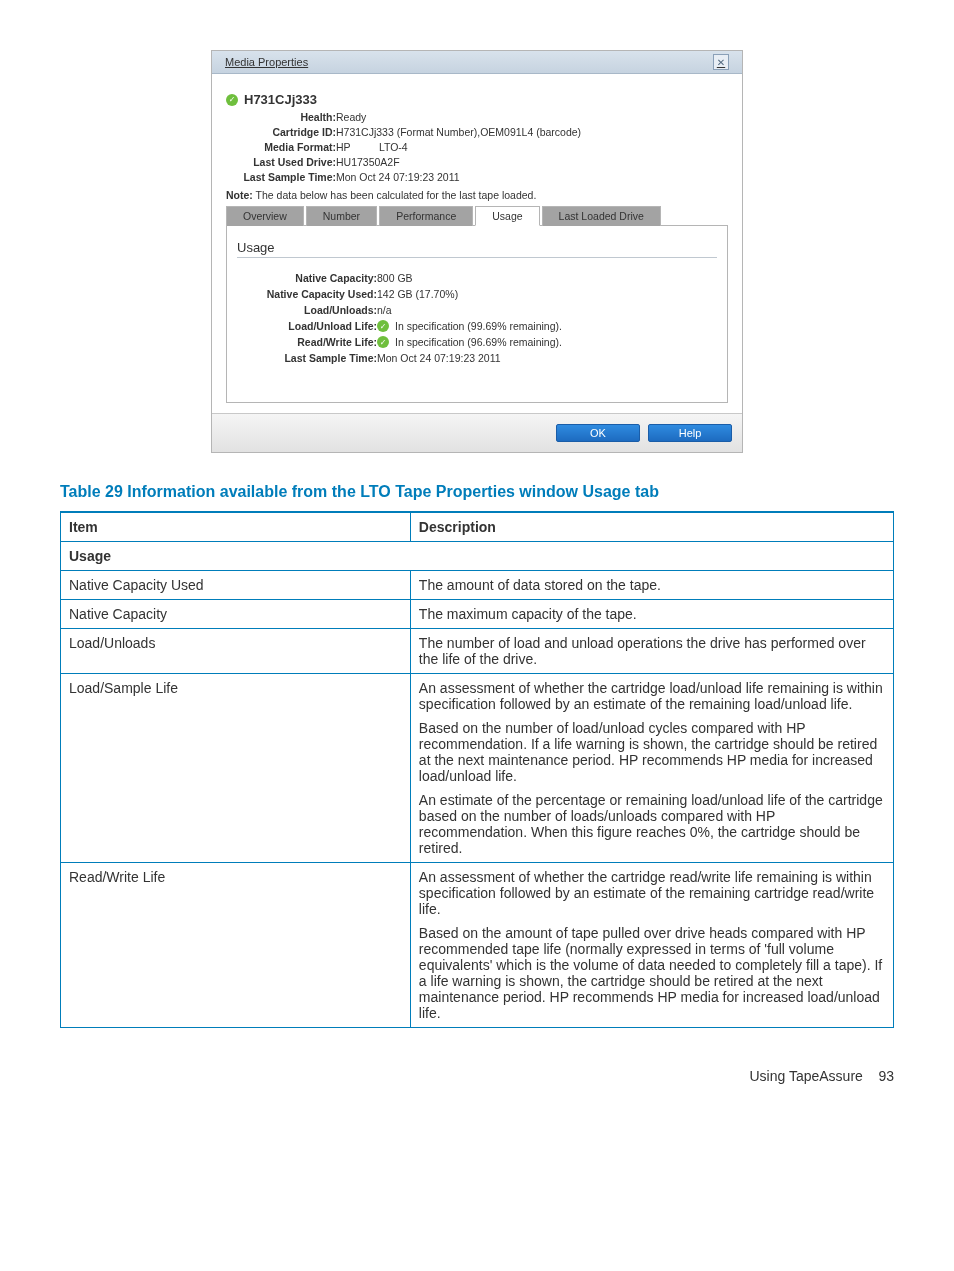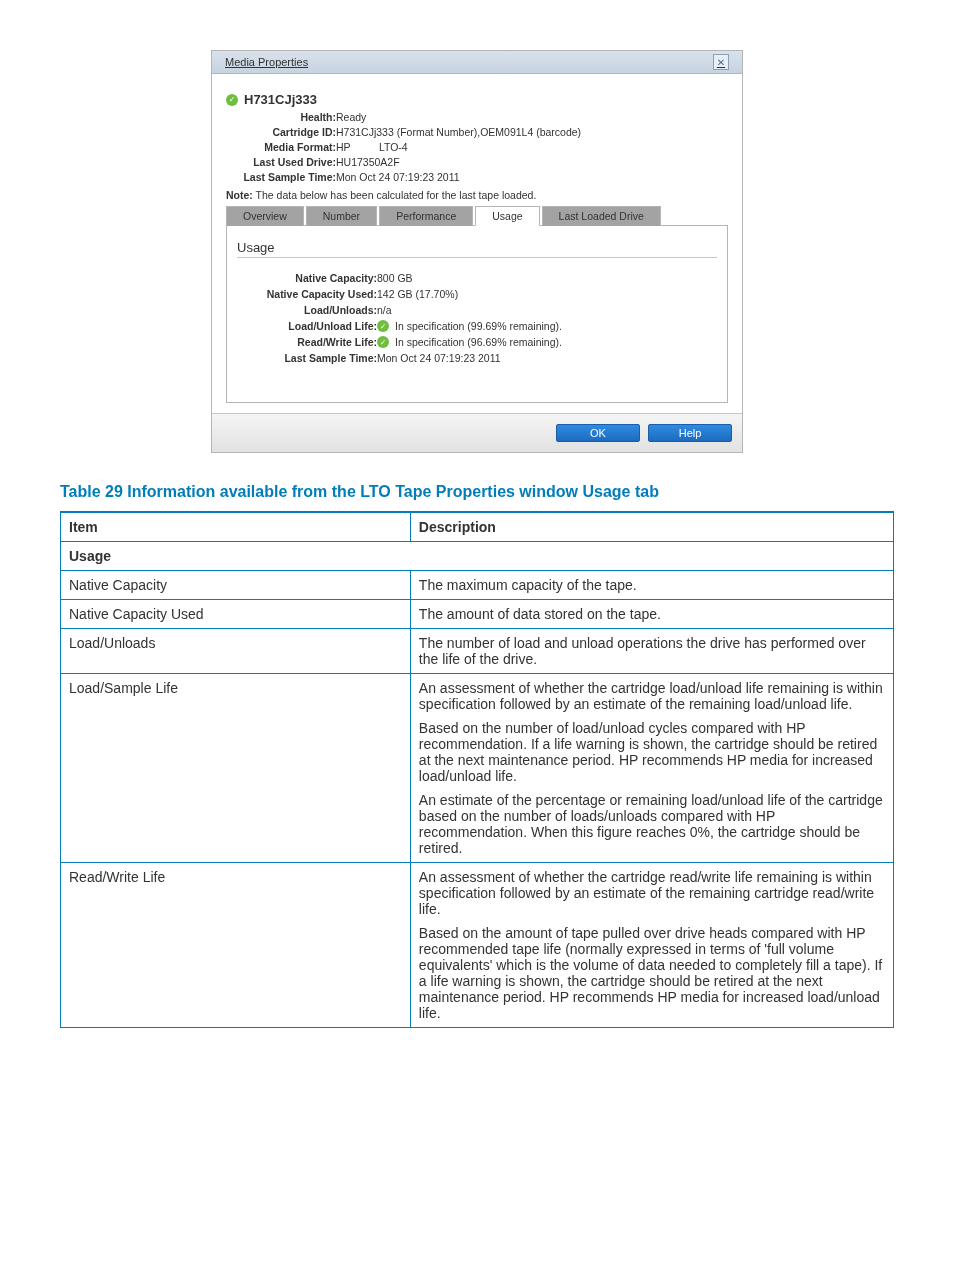--- a/index.html
+++ b/index.html
@@ -297,29 +297,29 @@
       <tr>
         <th class="item-col">Item</th>
         <th>Description</th>
       </tr>
     </thead>
     <tbody id="table-body">
       <tr class="section-row">
           <td colspan="2">Usage</td>
         </tr>
     <tr>
+          <td class="item-col">Native Capacity Used</td>
+          <td>
+            <div class="desc-para">The amount of data stored on the tape.</div>
+          </td>
+        </tr>
+        <tr>
           <td class="item-col">Native Capacity</td>
           <td>
             <div class="desc-para">The maximum capacity of the tape.</div>
-          </td>
-        </tr>
-        <tr>
-          <td class="item-col">Native Capacity Used</td>
-          <td>
-            <div class="desc-para">The amount of data stored on the tape.</div>
           </td>
         </tr>
         <tr>
           <td class="item-col">Load/Unloads</td>
           <td>
             <div class="desc-para">The number of load and unload operations the drive has performed over the life of the drive.</div>
           </td>
         </tr>
         <tr>
           <td class="item-col">Load/Sample Life</td>
@@ -332,14 +332,18 @@
         <tr>
           <td class="item-col">Read/Write Life</td>
           <td>
             <div class="desc-para">An assessment of whether the cartridge read/write life remaining is within specification followed by an estimate of the remaining cartridge read/write life.</div>
             <div class="desc-para">Based on the amount of tape pulled over drive heads compared with HP recommended tape life (normally expressed in terms of 'full volume equivalents' which is the volume of data needed to completely fill a tape). If a life warning is shown, the cartridge should be retired at the next maintenance period. HP recommends HP media for increased load/unload life.</div>
           </td>
         </tr>
       </tbody>
   </table>
 
+  <div class="page-footer">
+    <span>Using TapeAssure</span>&nbsp;&nbsp;&nbsp;
+    <span>93</span>
+  </div>
 
 </div>
 
 </body></html>

